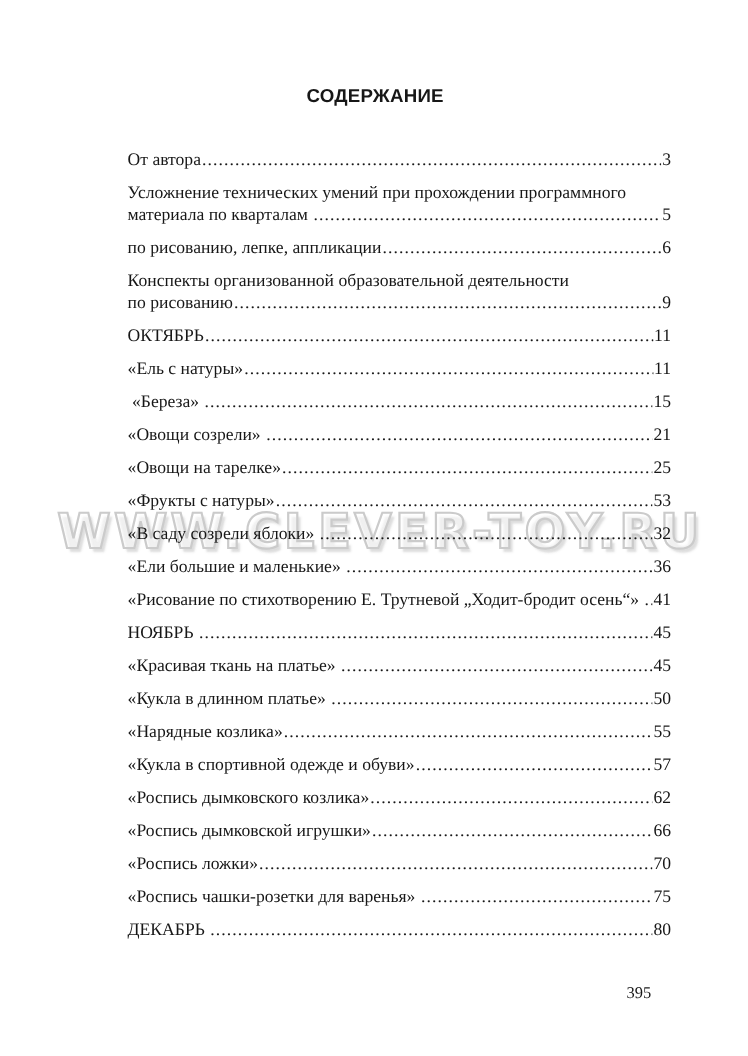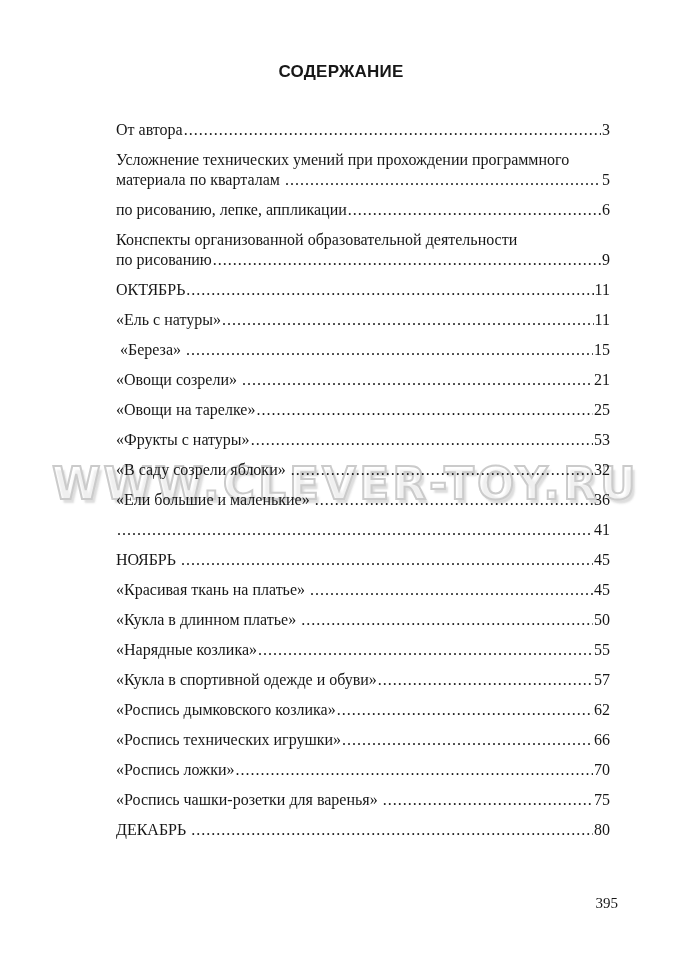--- a/index.html
+++ b/index.html
@@ -20,21 +20,21 @@
     position: relative;
     z-index: 1;
     padding: 62px 70px 0 72px;
   }
   .toc-title {
     font-family: "Liberation Sans", sans-serif;
     font-weight: bold;
     font-size: 17px;
     text-align: center;
     letter-spacing: 0.2px;
-    margin: 0 0 38px 0;
+    margin: 16px 0 38px 0;
   }
   .toc-list {
     font-size: 16px;
     line-height: 20px;
     margin-left: 44px;
   }
   .toc-entry {
     margin-bottom: 10px;
   }
   .toc-preline {
@@ -58,21 +58,21 @@
   }
   .toc-leader::after {
     content: "......................................................................................................................................................................................";
   }
   .toc-page {
     flex: 0 0 auto;
   }
   .footer {
     position: absolute;
     z-index: 1;
-    right: 62px;
+    right: 88px;
     bottom: 48px;
     font-size: 15px;
     font-family: "Liberation Serif", serif;
   }
   .watermark {
     position: absolute;
     z-index: 0;
     left: 52px;
     top: 458px;
     width: 560px;
@@ -202,20 +202,21 @@
     <div class="toc-row">
       <span class="toc-text">«Ели большие и маленькие» </span>
       <span class="toc-leader"></span>
       <span class="toc-page">36</span>
     </div>
   </div>
 
   <div class="toc-entry">
 
     <div class="toc-row">
+      <span class="toc-text">«Рисование по стихотворению Е. Трутневой „Ходит-бродит осень“» </span>
       <span class="toc-leader"></span>
       <span class="toc-page">41</span>
     </div>
   </div>
 
   <div class="toc-entry">
 
     <div class="toc-row">
       <span class="toc-text">НОЯБРЬ </span>
       <span class="toc-leader"></span>
@@ -264,21 +265,21 @@
     <div class="toc-row">
       <span class="toc-text">«Роспись дымковского козлика»</span>
       <span class="toc-leader"></span>
       <span class="toc-page">62</span>
     </div>
   </div>
 
   <div class="toc-entry">
 
     <div class="toc-row">
-      <span class="toc-text">«Роспись технических игрушки»</span>
+      <span class="toc-text">«Роспись дымковской игрушки»</span>
       <span class="toc-leader"></span>
       <span class="toc-page">66</span>
     </div>
   </div>
 
   <div class="toc-entry">
 
     <div class="toc-row">
       <span class="toc-text">«Роспись ложки»</span>
       <span class="toc-leader"></span>

